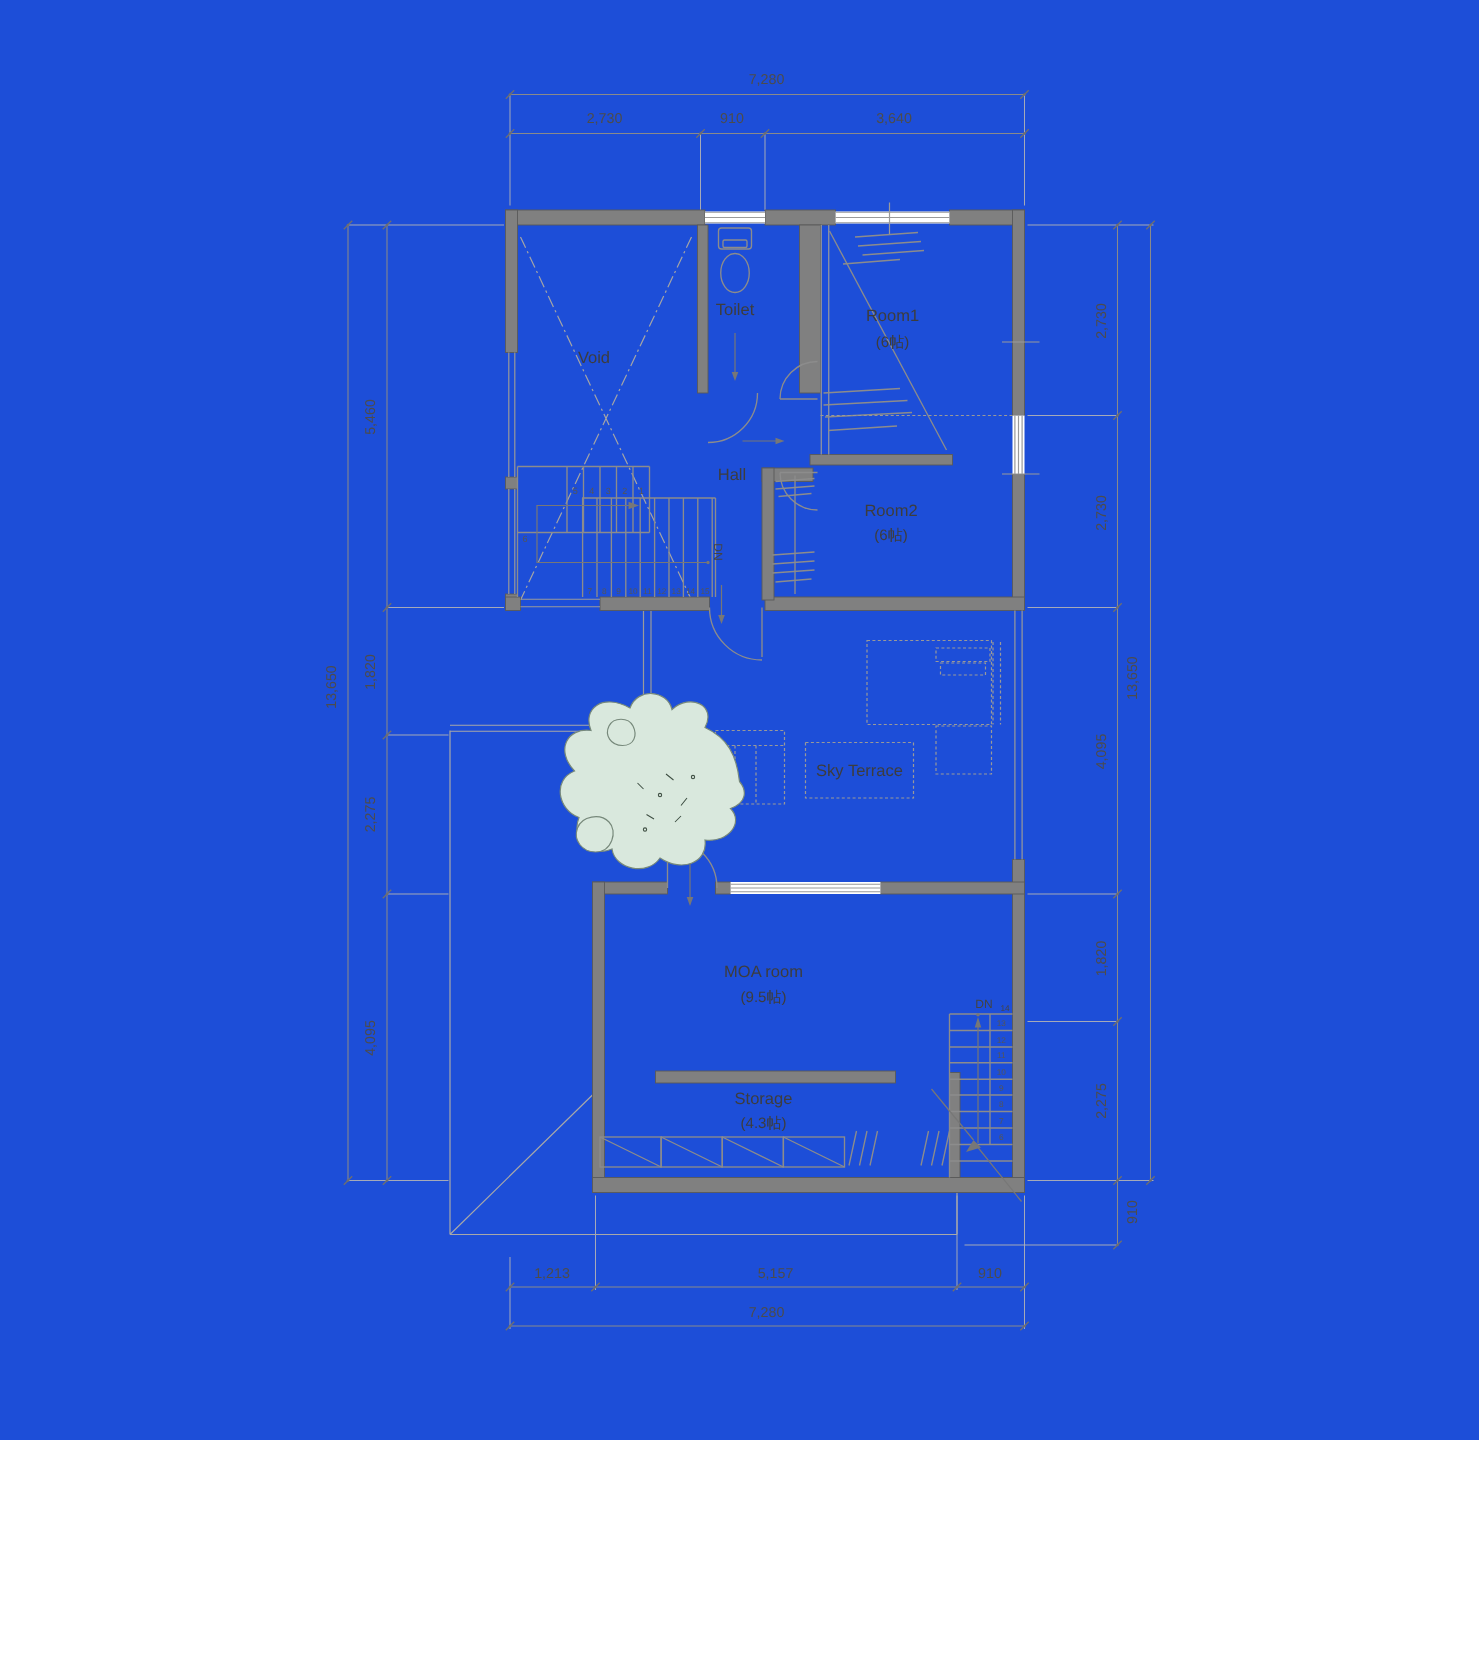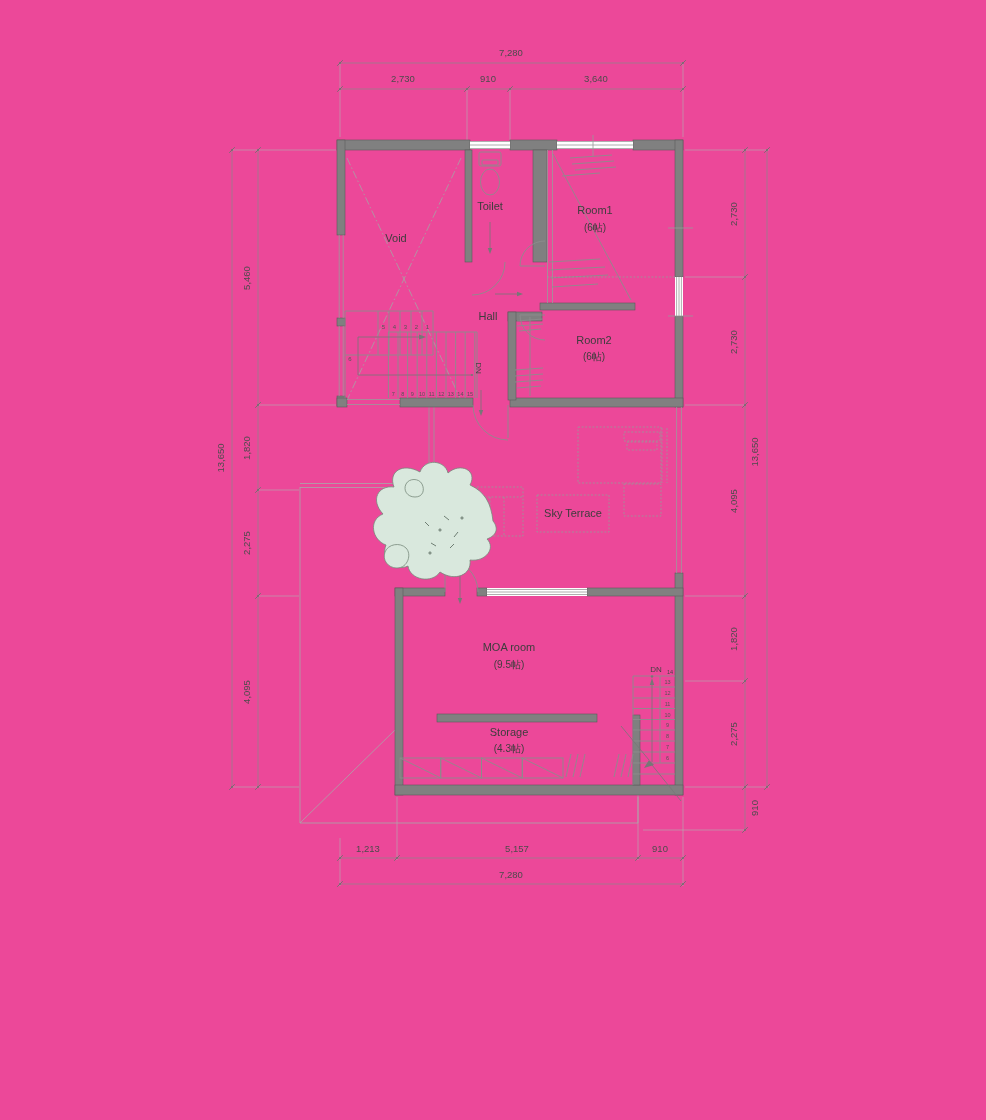--- a/index.html
+++ b/index.html
@@ -1,16 +1,16 @@
 <!DOCTYPE html>
 <html><head>
 <meta charset="utf-8">
 <style>
   html,body{margin:0;padding:0;background:#ffffff;}
-  #canvas{position:relative;width:986px;height:1120px;background:#ec4899;overflow:hidden;
+  #canvas{position:relative;width:986px;height:960px;background:#1d4ed8;overflow:hidden;
           font-family:"Liberation Sans",sans-serif;}
   svg text{text-anchor:middle;fill:#3d3d3d;font-family:"Liberation Sans",sans-serif;}
   .wall{stroke:#5a5a5a;stroke-width:.6;}
   .thin{stroke:#8c8c8c;stroke-width:.9;fill:none;}
   .lite{stroke:#a8a8a8;stroke-width:.8;fill:none;}
   .win{stroke:#9a9a9a;stroke-width:.8;fill:none;}
   .winbg{fill:#ffffff;stroke:none;}
   .dash{stroke:#999;stroke-width:.8;fill:none;stroke-dasharray:2 1.6;}
   .dadot{stroke:#a5a5a5;stroke-width:.8;fill:none;stroke-dasharray:8 2.5 1.5 2.5;}
   .dim{stroke:#8a8a8a;stroke-width:.7;fill:none;}

